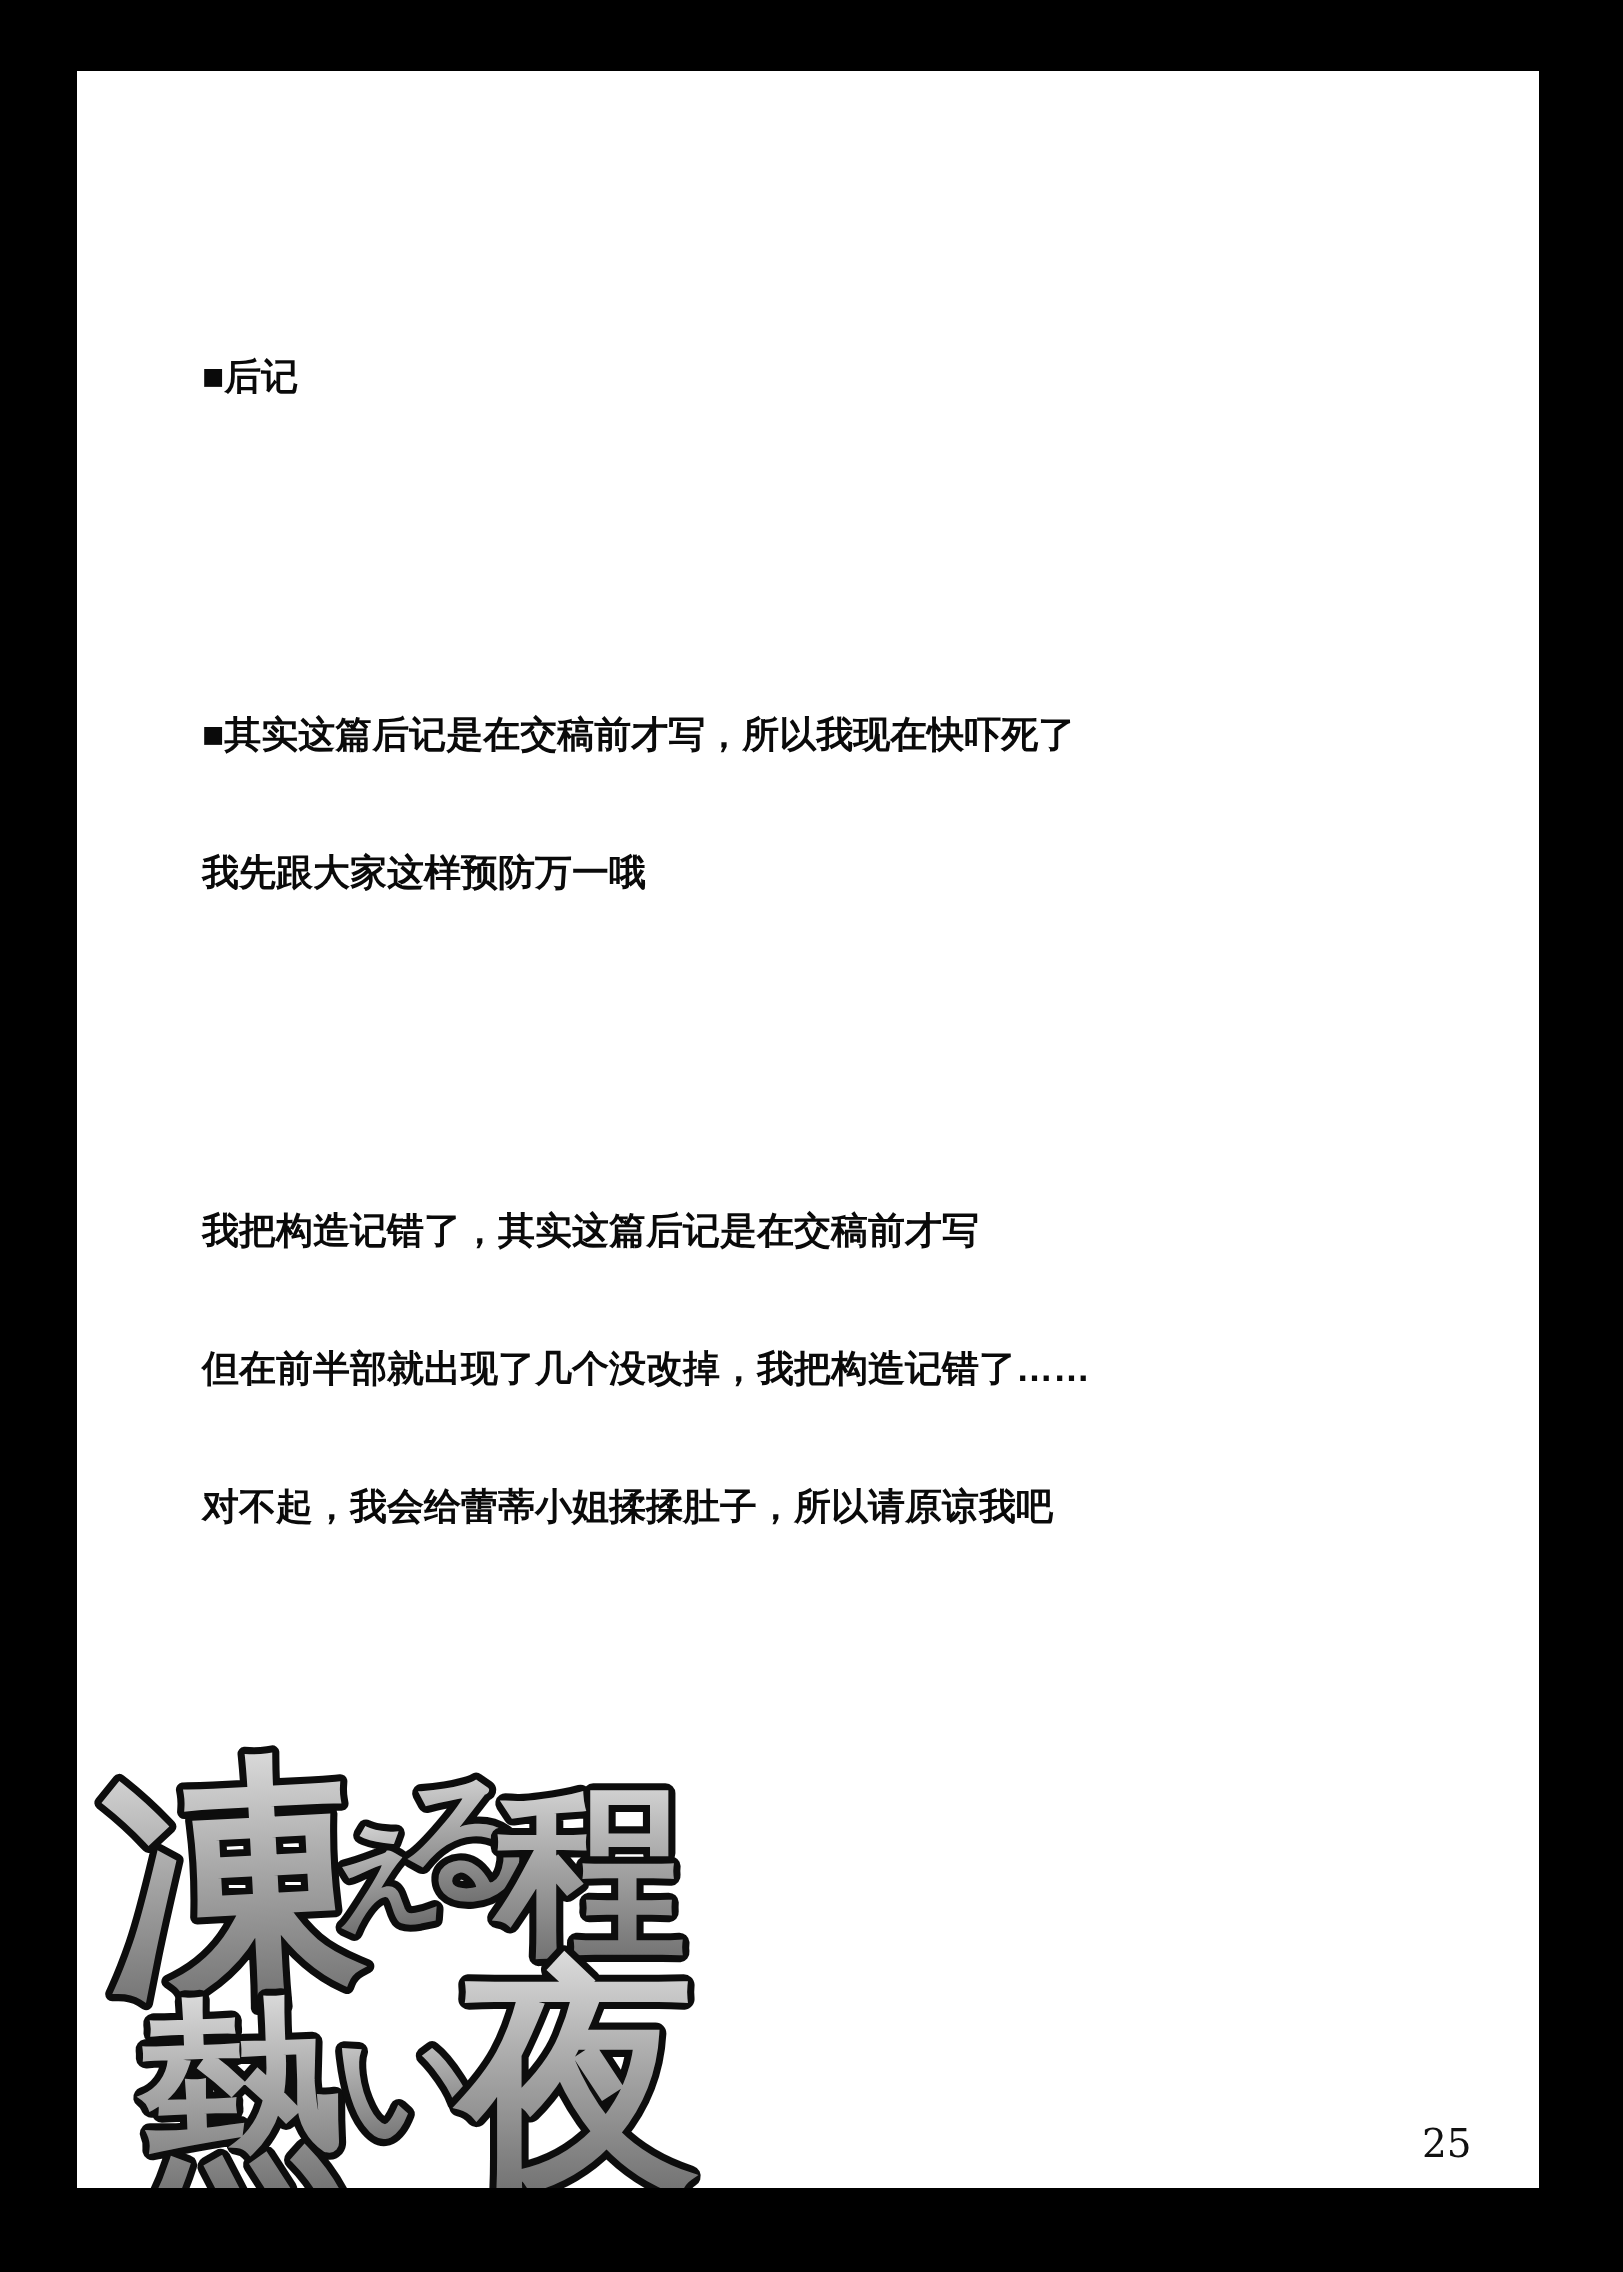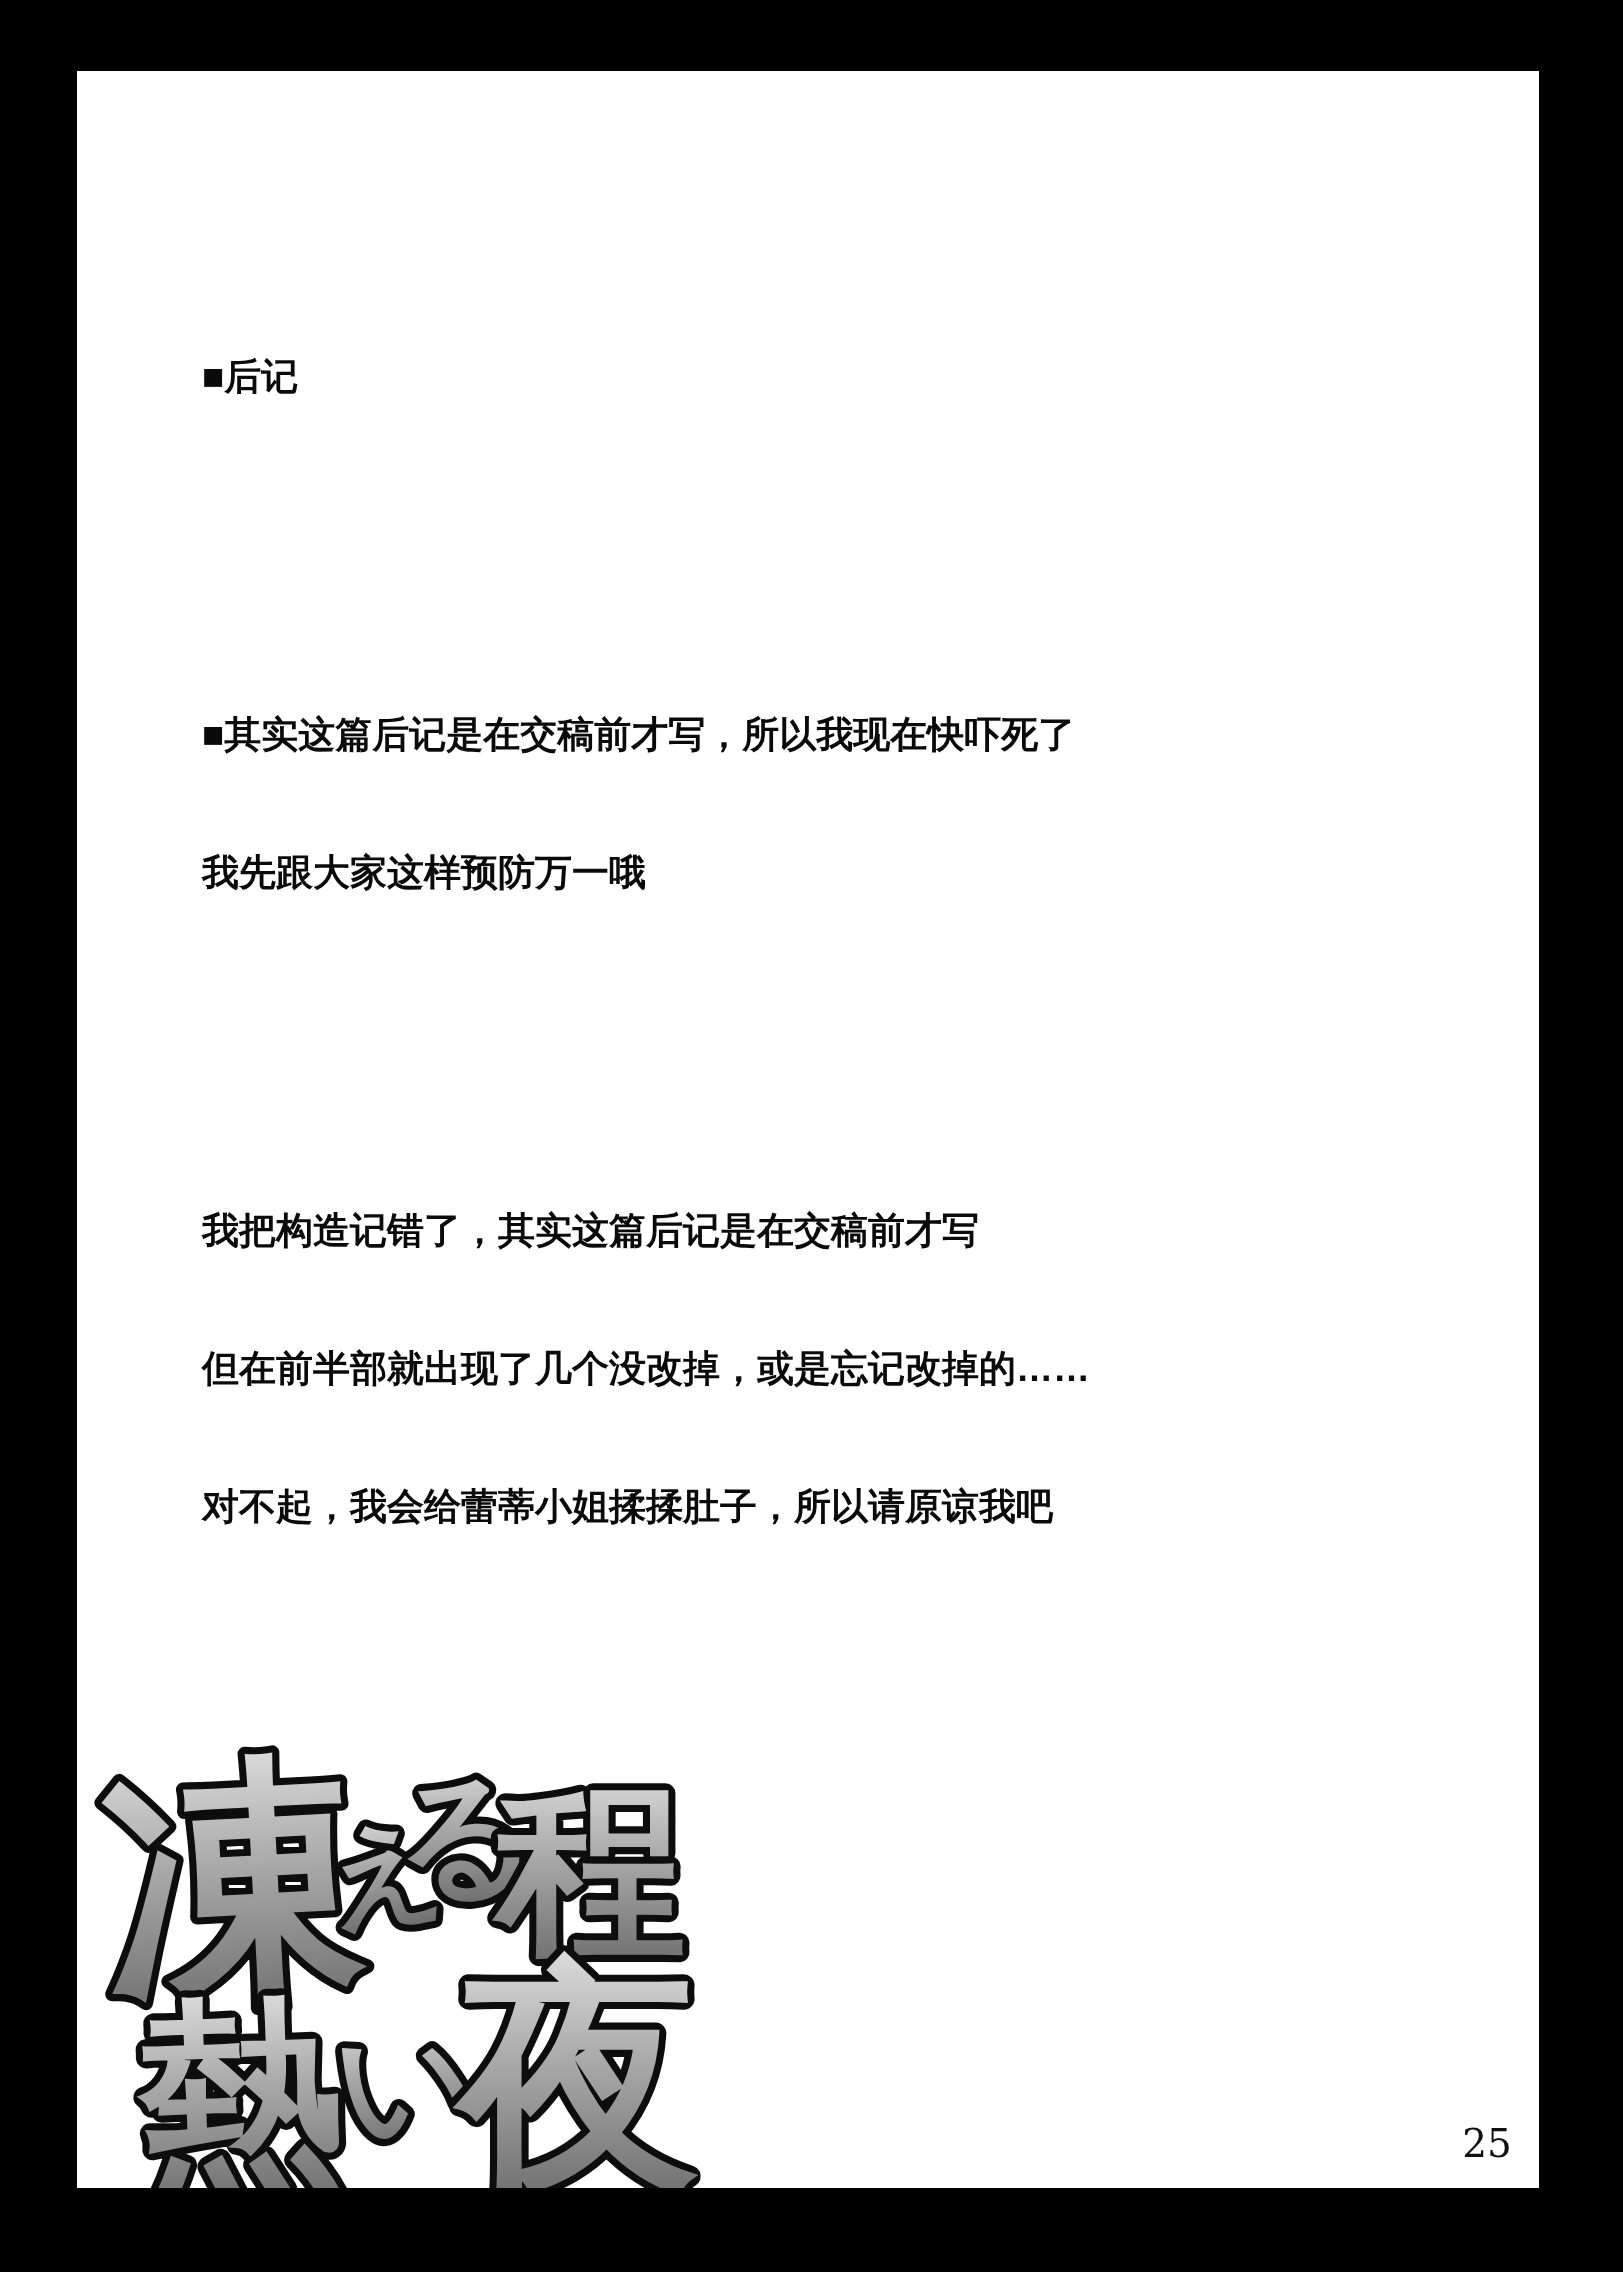--- a/index.html
+++ b/index.html
@@ -37,42 +37,41 @@
     width: 681px; height: 533px;
   }
   .logo-char {
     font-family: "Liberation Sans", sans-serif;
     font-weight: 900;
   }
   .page-num {
     position: absolute;
     left: 1345px; top: 2050px;
     width: 130px;
-    text-align: center;
     font-family: "DejaVu Serif", "Liberation Serif", serif;
     font-size: 39px;
     color: #111111;
   }
 </style>
 </head>
 <body>
 
 <div class="paper">
 
   <div class="afterword">
     <div class="para">
       <div class="line">■后记</div>
     </div>
     <div class="para">
       <div class="line">■其实这篇后记是在交稿前才写，所以我现在快吓死了</div>
       <div class="line">我先跟大家这样预防万一哦</div>
     </div>
     <div class="para">
       <div class="line">我把构造记错了，其实这篇后记是在交稿前才写</div>
-      <div class="line">但在前半部就出现了几个没改掉，或是忘记改掉的……</div>
+      <div class="line">但在前半部就出现了几个没改掉，我把构造记错了……</div>
       <div class="line">对不起，我会给蕾蒂小姐揉揉肚子，所以请原谅我吧</div>
     </div>
     <div class="para">
       
       
       
       
     </div>
     
     

